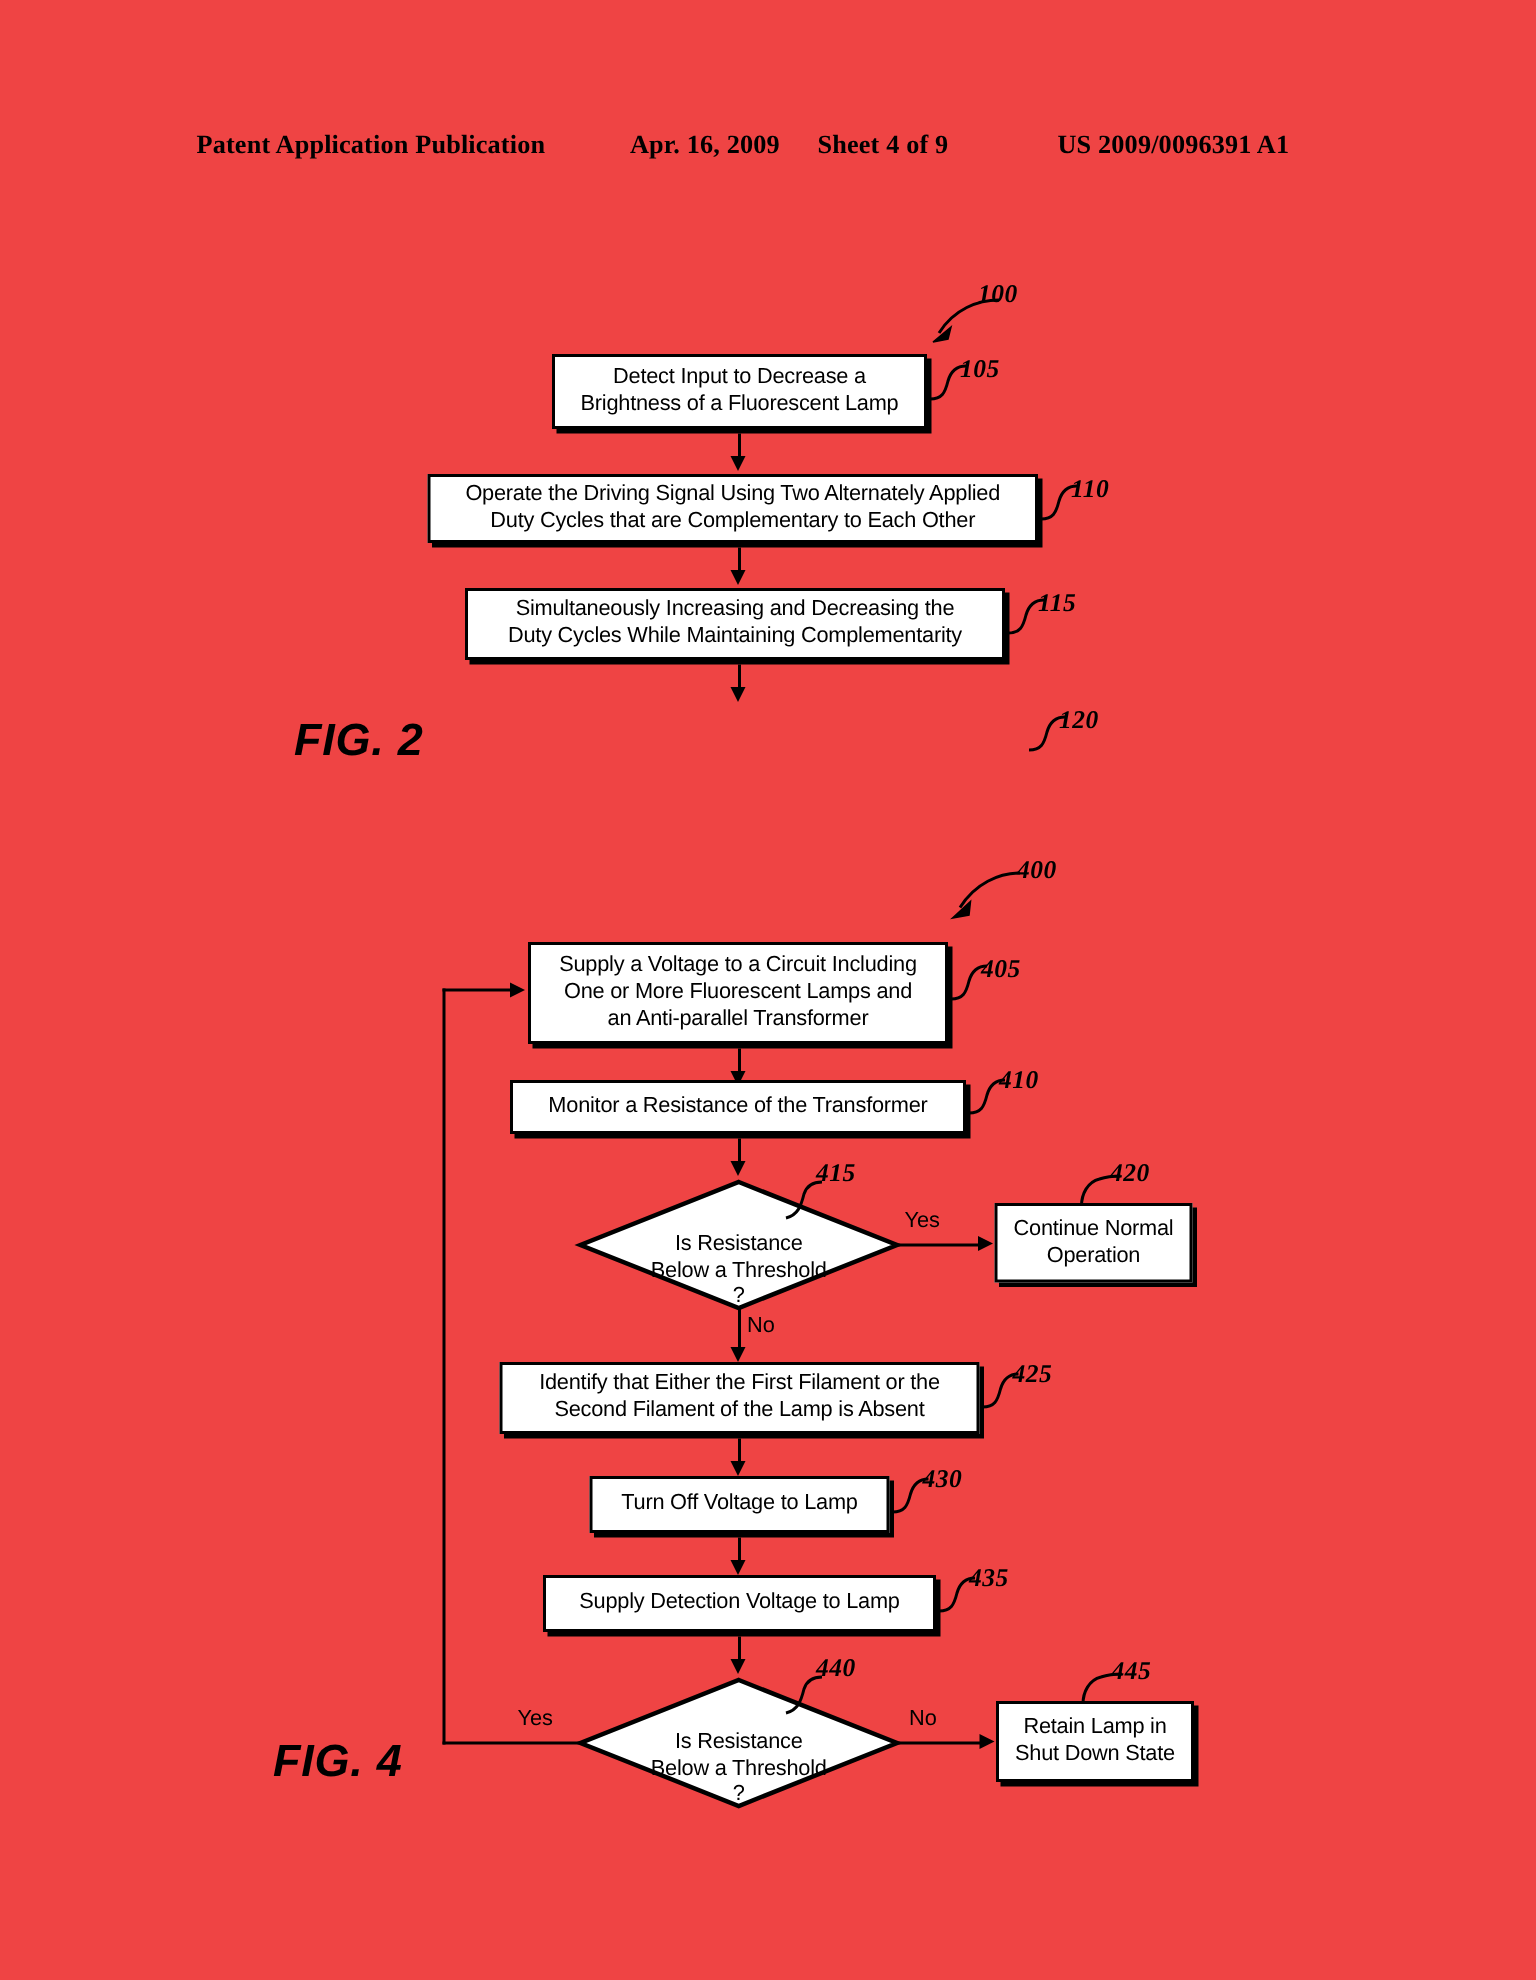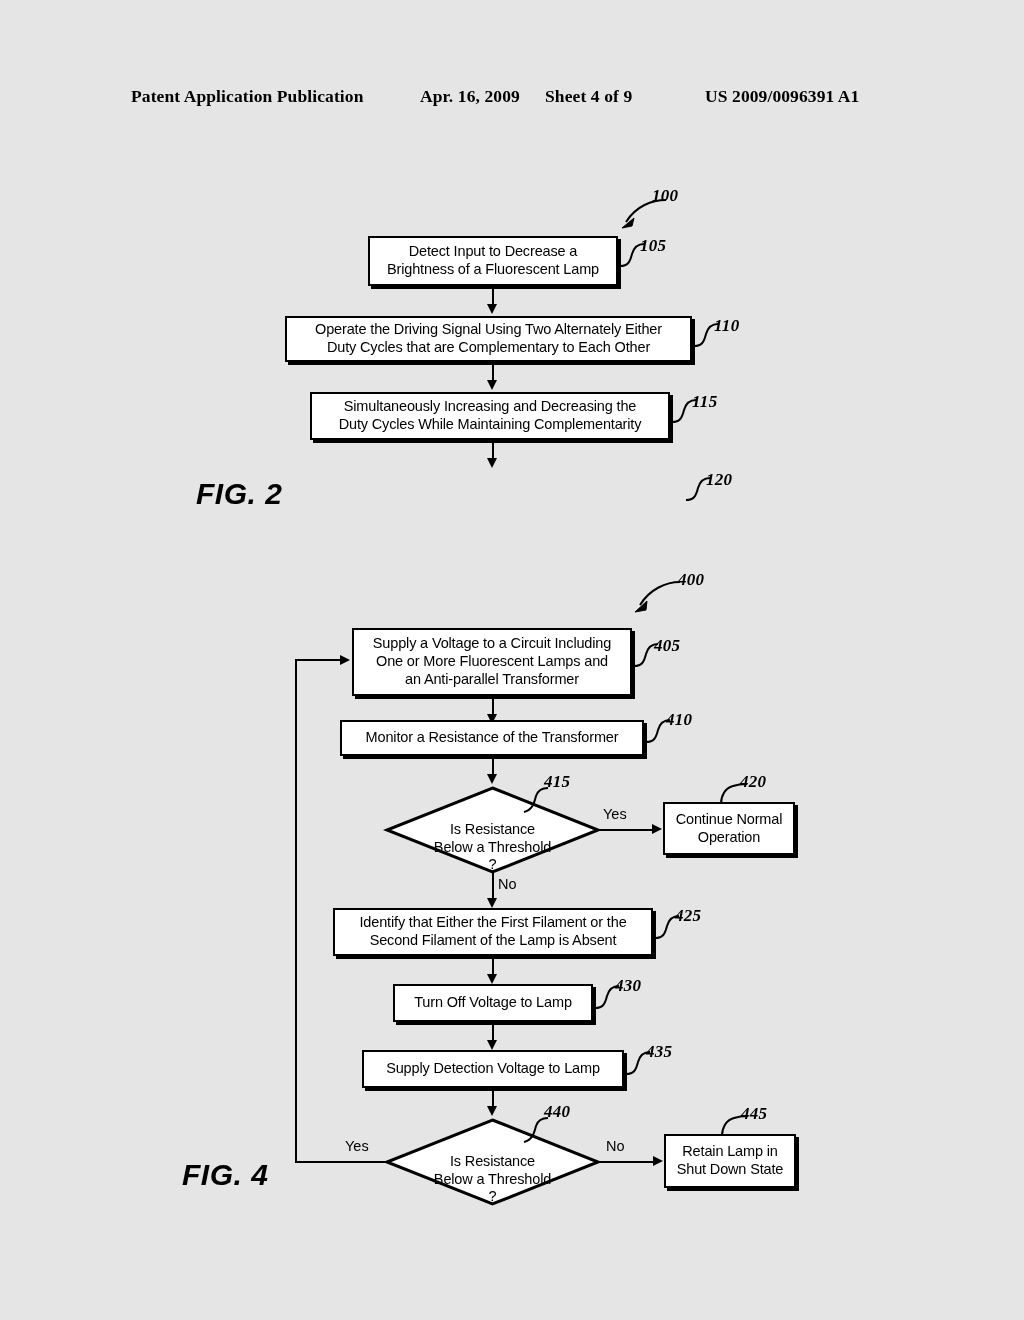--- a/index.html
+++ b/index.html
@@ -9,21 +9,21 @@
     background: #ffffff;
   }
   body {
     font-family: "Liberation Sans", sans-serif;
     color: #000000;
   }
   #page {
     position: relative;
     width: 1024px;
     height: 1320px;
-    background: #e5e5e5;
+    background: #ef4444;
     overflow: hidden;
   }
 
   
   .hdr {
     position: absolute;
     top: 86px;
     left: 0;
     width: 1024px;
     height: 26px;
@@ -160,21 +160,21 @@
   <svg class="leader" style="left:618px; top:240px; width:40px; height:30px;">
     <path d="M 2 26 C 10 26, 12 22, 14 14 C 16 7, 20 4, 26 4"></path>
   </svg>
   <div class="ref" style="left:640px; top:236px;">105</div>
 
   <div class="vline" style="left:492px; top:289px; height:17px;"></div>
   <div class="arrowdown" style="left:487px; top:304px;"></div>
 
   <div class="node" style="left:285px; top:316px; width:407px; height:46px;">
     <span class="txt">
-      <span>Operate the Driving Signal Using Two Alternately Either</span><br>
+      <span>Operate the Driving Signal Using Two Alternately Applied</span><br>
       <span>Duty Cycles that are Complementary to Each Other</span>
     </span>
   </div>
   <svg class="leader" style="left:692px; top:320px; width:40px; height:30px;">
     <path d="M 2 26 C 10 26, 12 22, 14 14 C 16 7, 20 4, 26 4"></path>
   </svg>
   <div class="ref" style="left:714px; top:316px;">110</div>
 
   <div class="vline" style="left:492px; top:365px; height:17px;"></div>
   <div class="arrowdown" style="left:487px; top:380px;"></div>

